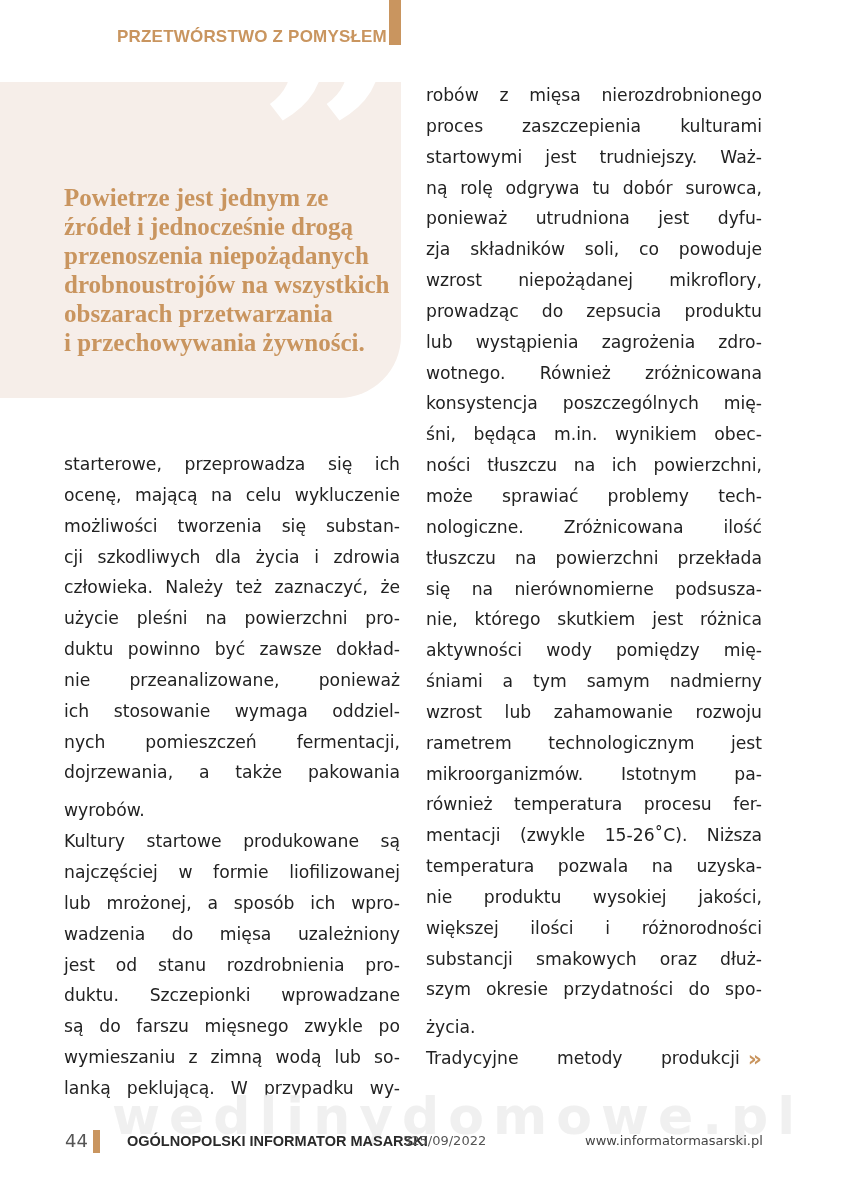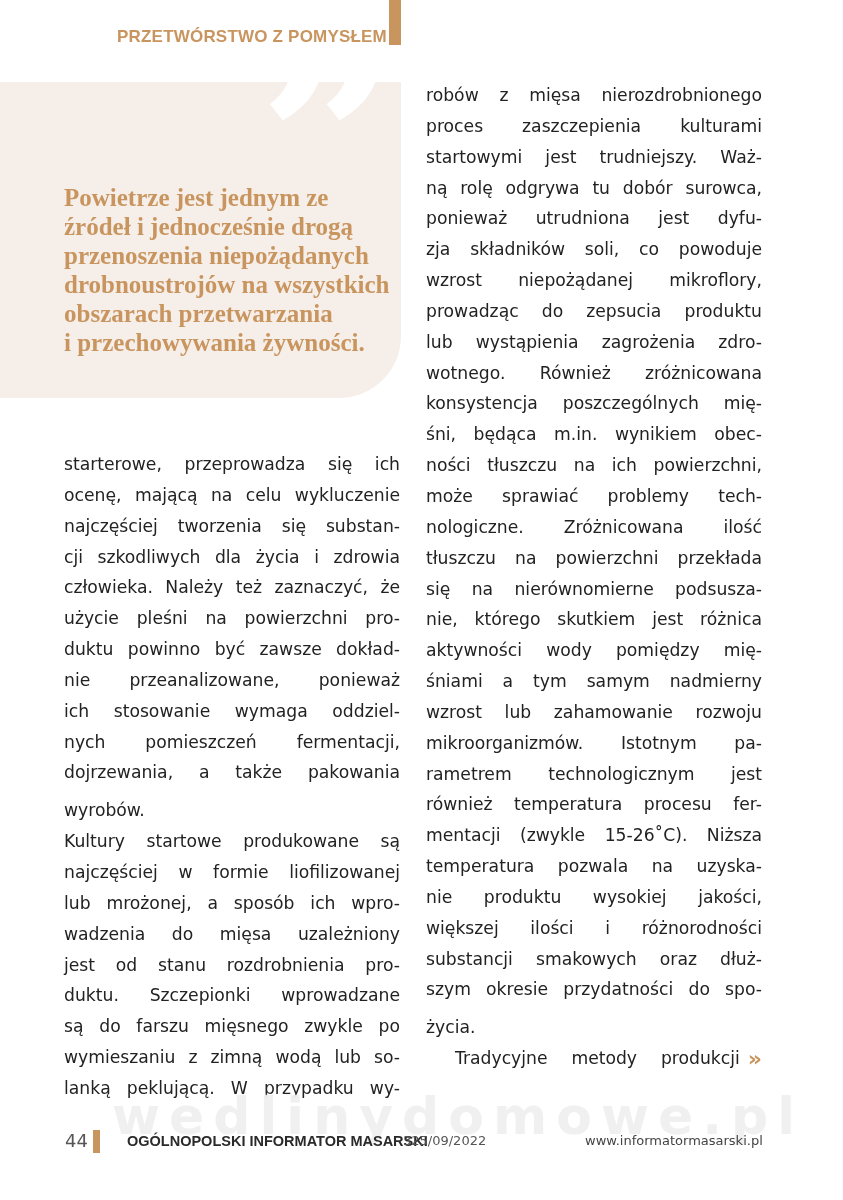--- a/index.html
+++ b/index.html
@@ -101,21 +101,20 @@
       align-items: center;
       height: 30.85px;
     }
     .continue-text {
       flex: 1;
       display: block;
       text-align: justify;
       text-align-last: justify;
       white-space: nowrap;
       padding-right: 8px;
-      margin-left: 29px;
     }
     .continue-icon {
       color: #c9955f;
       font-weight: bold;
       font-size: 22px;
       line-height: 1;
       letter-spacing: -6px;
       padding-right: 6px;
     }
     .watermark {
@@ -195,21 +194,21 @@
 źródeł i jednocześnie drogą
 przenoszenia niepożądanych
 drobnoustrojów na wszystkich
 obszarach przetwarzania
 i przechowywania żywności.</div>
 </div>
 
 <div class="col col-left">
   <span class="line">starterowe, przeprowadza się ich</span>
   <span class="line">ocenę, mającą na celu wykluczenie</span>
-  <span class="line">najczęściej tworzenia się substan-</span>
+  <span class="line">możliwości tworzenia się substan-</span>
   <span class="line">cji szkodliwych dla życia i zdrowia</span>
   <span class="line">człowieka. Należy też zaznaczyć, że</span>
   <span class="line">użycie pleśni na powierzchni pro-</span>
   <span class="line">duktu powinno być zawsze dokład-</span>
   <span class="line">nie przeanalizowane, ponieważ</span>
   <span class="line">ich stosowanie wymaga oddziel-</span>
   <span class="line">nych pomieszczeń fermentacji,</span>
   <span class="line">dojrzewania, a także pakowania</span>
   <span class="line last">wyrobów.</span>
   <span class="line">Kultury startowe produkowane są</span>
@@ -238,22 +237,22 @@
   <span class="line">śni, będąca m.in. wynikiem obec-</span>
   <span class="line">ności tłuszczu na ich powierzchni,</span>
   <span class="line">może sprawiać problemy tech-</span>
   <span class="line">nologiczne. Zróżnicowana ilość</span>
   <span class="line">tłuszczu na powierzchni przekłada</span>
   <span class="line">się na nierównomierne podsusza-</span>
   <span class="line">nie, którego skutkiem jest różnica</span>
   <span class="line">aktywności wody pomiędzy mię-</span>
   <span class="line">śniami a tym samym nadmierny</span>
   <span class="line">wzrost lub zahamowanie rozwoju</span>
+  <span class="line">rametrem technologicznym jest</span>
   <span class="line">mikroorganizmów. Istotnym pa-</span>
-  <span class="line">rametrem technologicznym jest</span>
   <span class="line">również temperatura procesu fer-</span>
   <span class="line">mentacji (zwykle 15-26˚C). Niższa</span>
   <span class="line">temperatura pozwala na uzyska-</span>
   <span class="line">nie produktu wysokiej jakości,</span>
   <span class="line">większej ilości i różnorodności</span>
   <span class="line">substancji smakowych oraz dłuż-</span>
   <span class="line">szym okresie przydatności do spo-</span>
   <span class="line last">życia.</span>
   <div class="continue-row">
     <span class="continue-text">Tradycyjne metody produkcji</span>

